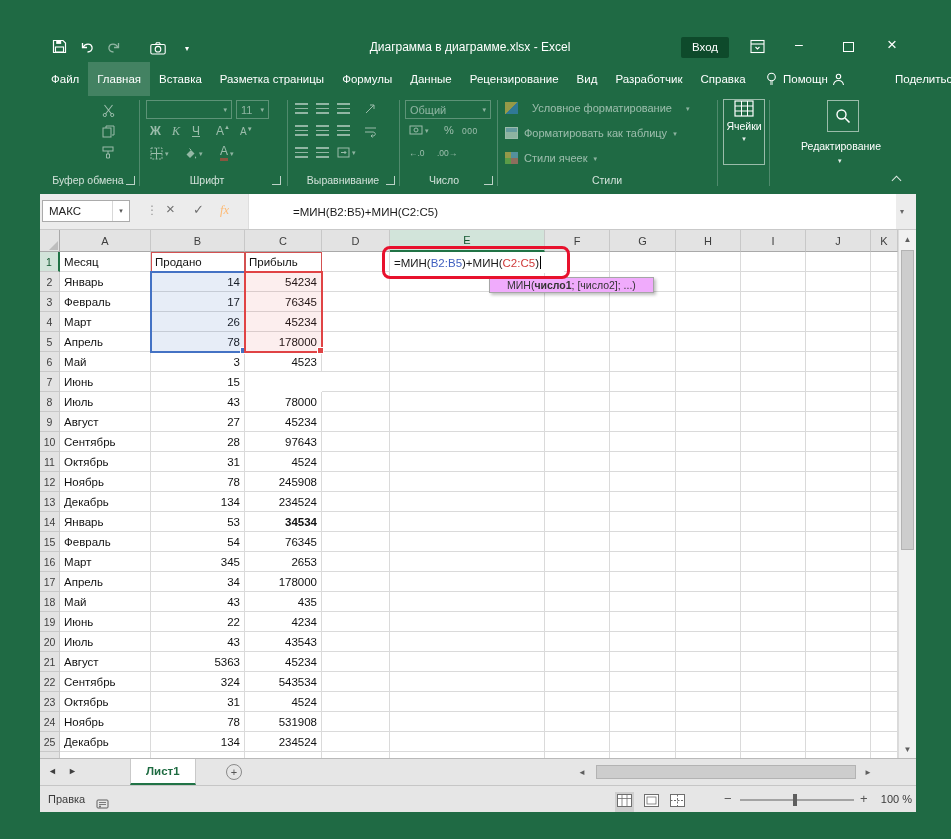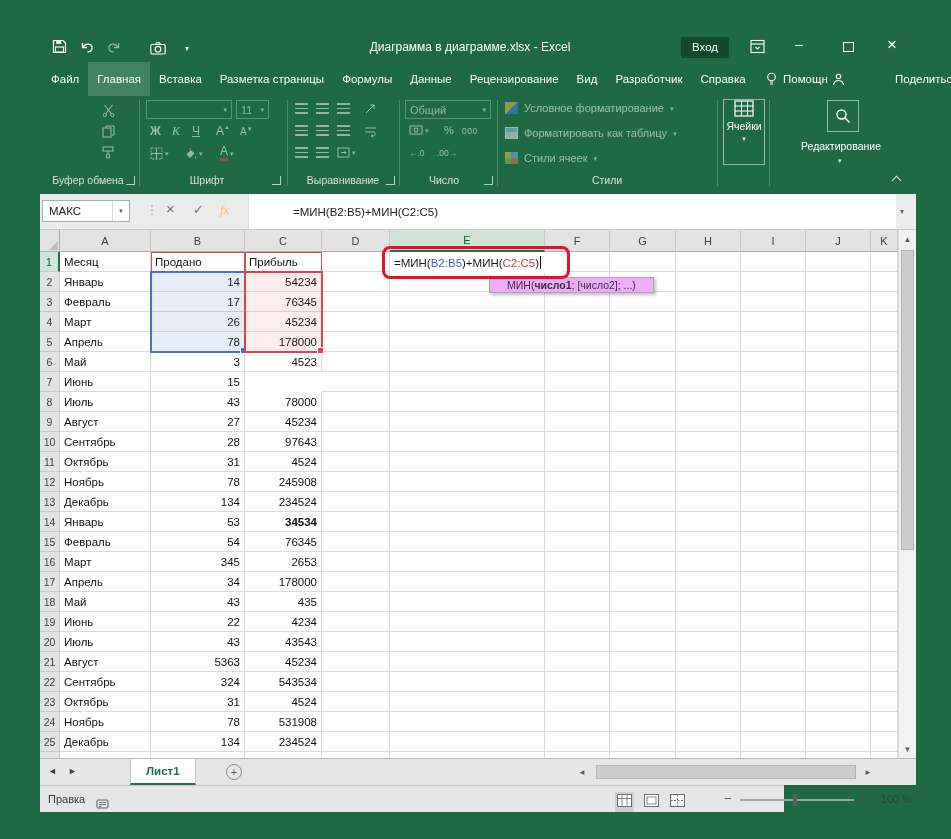--- a/index.html
+++ b/index.html
@@ -212,21 +212,21 @@
       <span class="car">▾</span>
   </div>
   <div class="abs dim wht" style="left:444px;top:124px;font-size:11px;">%</div>
   <div class="abs dim wht" style="left:462px;top:126px;font-size:8.5px;letter-spacing:.5px;">000</div>
   <div class="abs dim wht" style="left:409px;top:148px;font-size:8.5px;">←.0</div>
   <div class="abs dim wht" style="left:437px;top:148px;font-size:8.5px;">.00→</div>
   <div class="abs glabel" style="left:399px;top:174px;width:90px;">Число</div>
   <div class="abs lnch" style="left:484px;top:176px;"></div>
   <div class="vsep" style="left:497px;top:100px;height:86px;"></div>
 
-  <div class="abs dim" style="left:505px;top:102px;display:flex;align-items:center;gap:6px;">
+  <div class="abs dim" style="left:505px;top:102px;display:flex;align-items:center;gap:14px;">
     <span class="cficon"></span>
     <span style="font-size:11px;color:#fff;">Условное форматирование</span>
       <span class="car">▾</span>
   </div>
   <div class="abs dim" style="left:505px;top:127px;display:flex;align-items:center;gap:6px;">
     <span class="tblicon"></span>
     <span style="font-size:11px;color:#fff;">Форматировать как таблицу</span>
       <span class="car">▾</span>
   </div>
   <div class="abs dim" style="left:505px;top:152px;display:flex;align-items:center;gap:6px;">
@@ -687,21 +687,21 @@
   <div class="abs" style="left:40px;top:758px;width:876px;height:27px;background:#E6E6E6;border-top:1px solid #B9B9B9;">
     <span style="position:absolute;left:8px;top:7px;font-size:9px;color:#3F3F3F;">◄</span>
     <span style="position:absolute;left:28px;top:7px;font-size:9px;color:#3F3F3F;">►</span>
     <div style="position:absolute;left:90px;top:0;height:26px;background:#fff;border-left:1px solid #C9C9C9;border-right:1px solid #C9C9C9;border-bottom:2px solid #217346;padding:0 15px;line-height:25px;font-size:11.5px;font-weight:bold;color:#1E6B41;box-sizing:border-box;">Лист1</div>
     <div style="position:absolute;left:186px;top:5px;width:16px;height:16px;border:1px solid #8A8A8A;border-radius:50%;text-align:center;line-height:15px;font-size:11px;color:#555;box-sizing:border-box;">+</div>
     <span style="position:absolute;left:538px;top:9px;font-size:8px;color:#5E5E5E;">◄</span>
     <div style="position:absolute;left:556px;top:6px;width:260px;height:14px;background:#CDCDCD;border:1px solid #B3B3B3;box-sizing:border-box;"></div>
     <span style="position:absolute;left:824px;top:9px;font-size:8px;color:#5E5E5E;">►</span>
   </div>
 
-  <div class="abs" style="left:40px;top:785px;width:744px;height:27px;background:#E6E6E6;border-top:1px solid #C6C6C6;">
+  <div class="abs" style="left:40px;top:785px;width:876px;height:27px;background:#E6E6E6;border-top:1px solid #C6C6C6;">
     <span style="position:absolute;left:8px;top:7px;font-size:11px;color:#3A3A3A;">Правка</span>
     <span style="position:absolute;left:56px;top:9px;">
       <svg width="13" height="10" viewBox="0 0 13 10">
           <rect x="1" y="1" width="11" height="8" rx="1" fill="none" stroke="#5E5E5E"></rect>
           <path d="M3 3.5h7M3 5.5h7" stroke="#5E5E5E" stroke-width=".8"></path>
           <circle cx="4" cy="7.5" r=".9" fill="#5E5E5E"></circle>
         </svg>
     </span>
     <span style="position:absolute;left:575px;top:6px;background:#CFCFCF;padding:1px 2px;">
       <svg width="15" height="13" viewBox="0 0 15 13">

